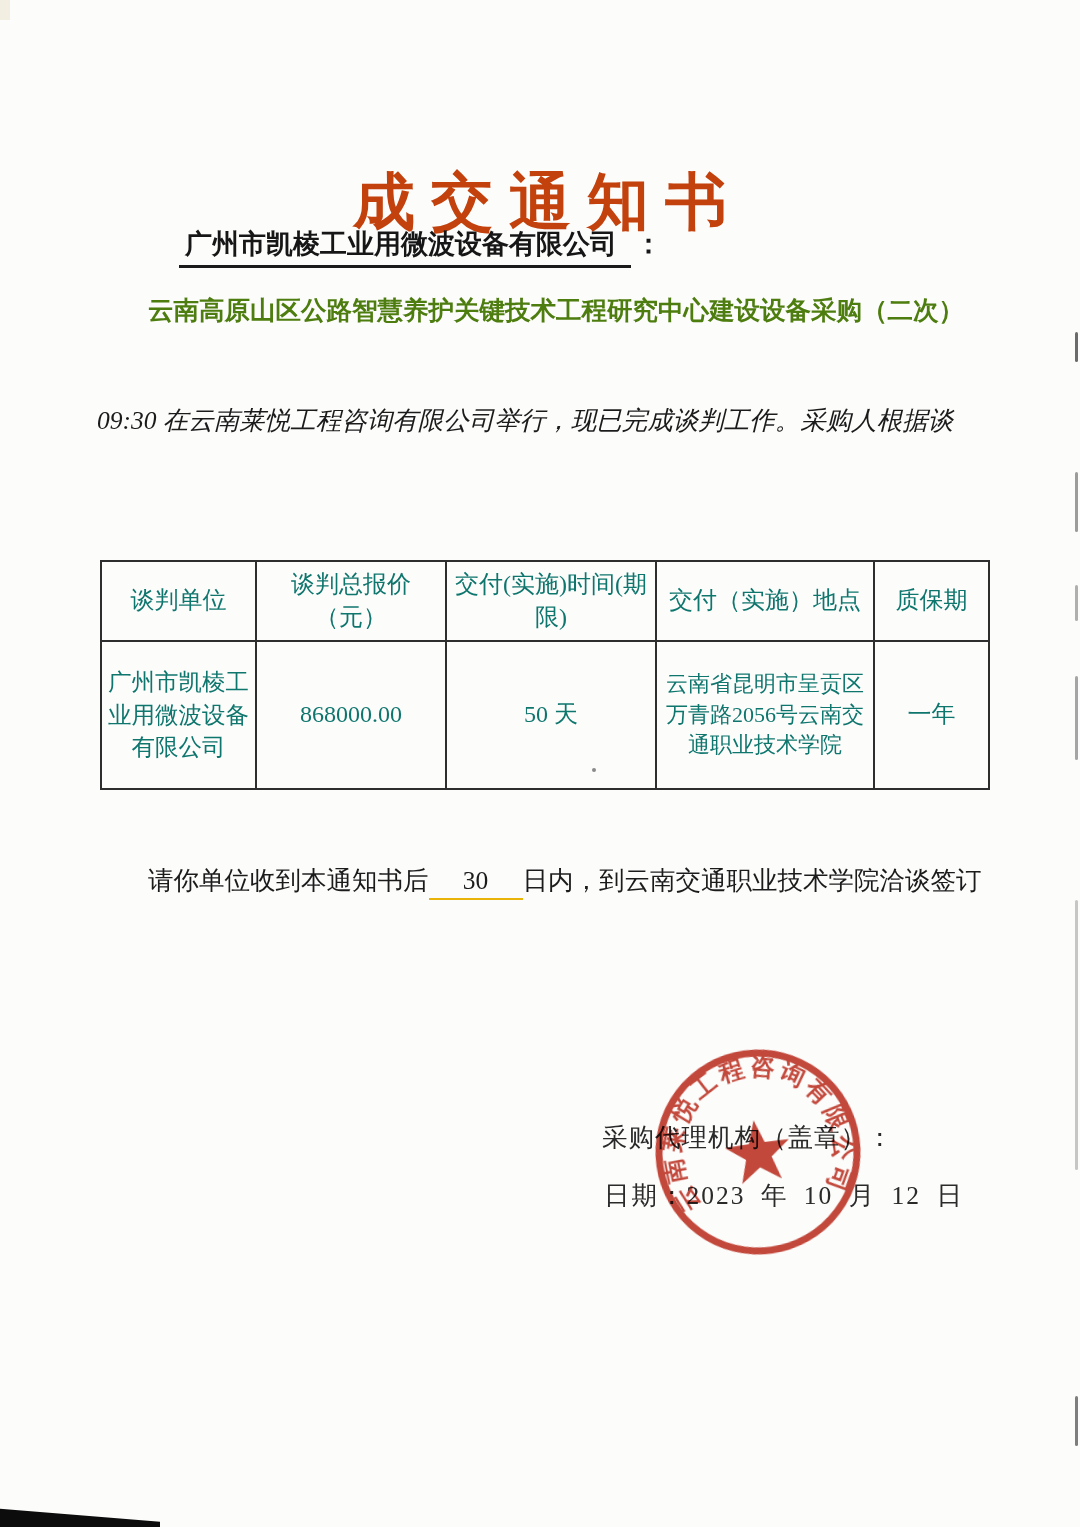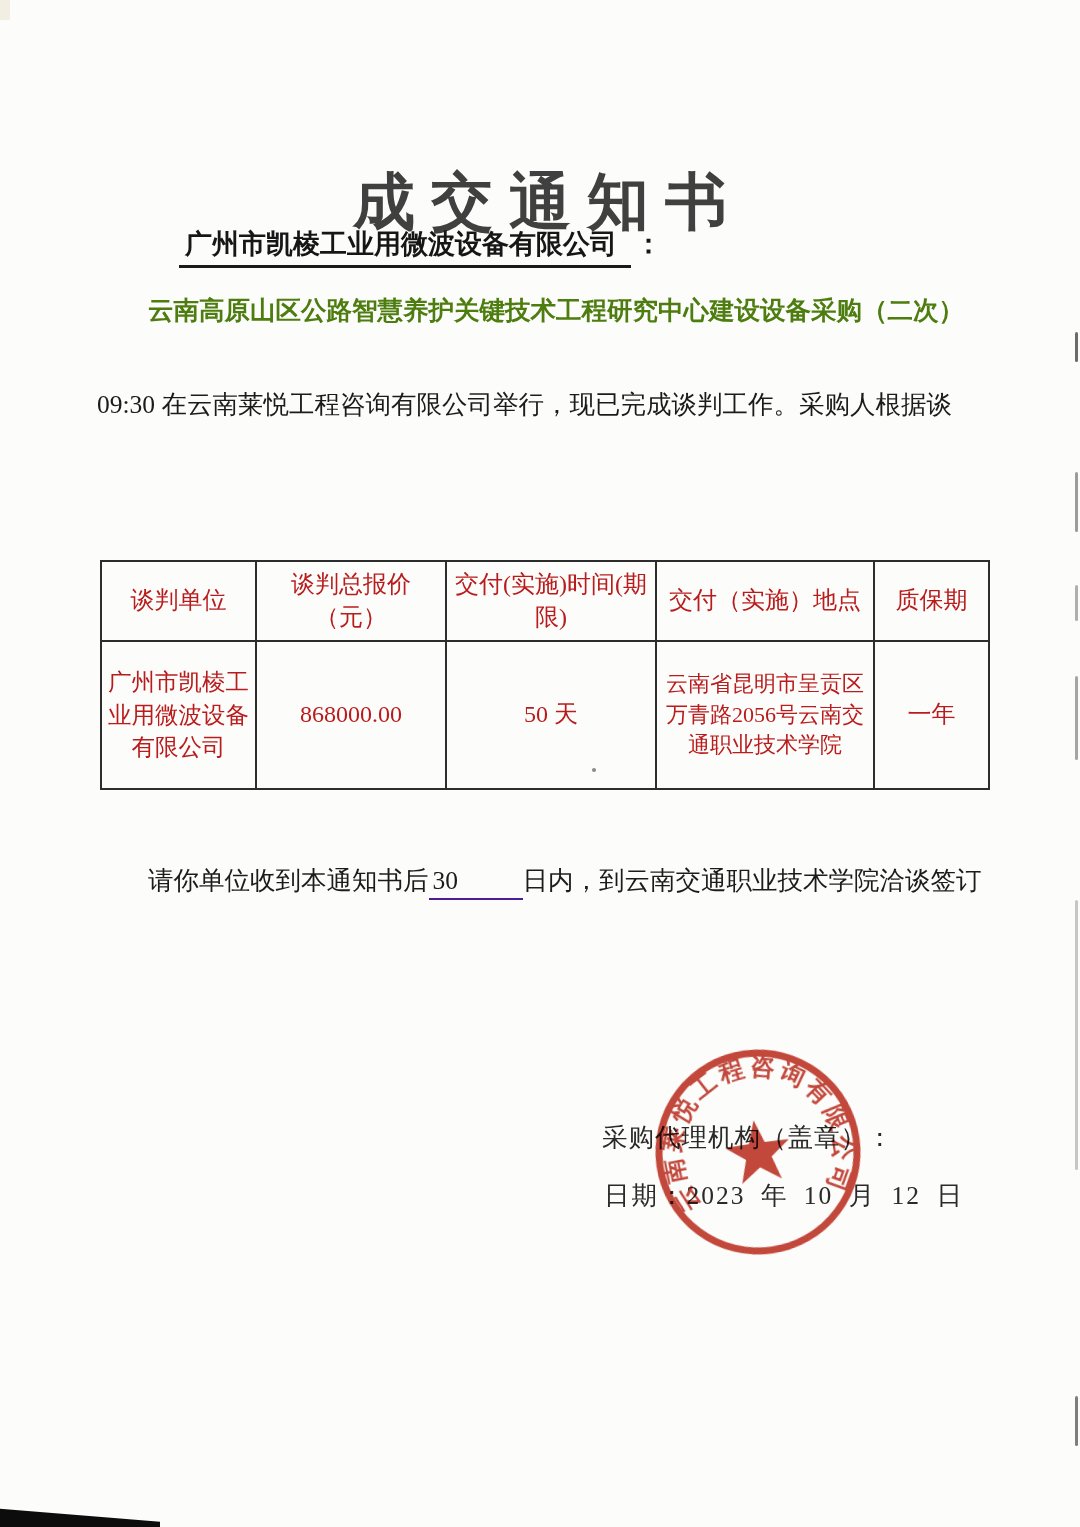--- a/index.html
+++ b/index.html
@@ -11,65 +11,65 @@
     overflow:hidden;
     font-family:"Liberation Serif","DejaVu Serif",serif;
     color:#1d1d1d;
   }
   
   .doc-title{
     position:absolute;top:118px;left:0;width:100%;
     text-align:center;
     font-size:62px;font-weight:900;
     letter-spacing:16px;text-indent:16px;
-    color:#404040;
+    color:#c2410c;
   }
   
   .addressee{
     position:absolute;left:160px;top:226px;
     font-size:27px;font-weight:700;color:#161616;margin-left:25px;
   }
   .addressee .company{
     display:inline-block;
     border-bottom:3px solid #1a1a1a;
     padding:0 14px 3px 6px;margin-left:-6px;
   }
   .addressee .colon{margin-left:4px;}
   
   .bline{position:absolute;left:97px;width:895px;font-size:25.5px;line-height:33px;color:#1b1b1b;}
   .bline.indent{padding-left:51px;}
   .b-bold{font-weight:700;color:#4d7c0f;}
   .l1{top:294px;}
   .l2{top:352px;}
-  .l3{top:388px;}
+  .l3{top:404px;font-style:italic;}
   .l4{top:466px;}
   
   table.award{
     position:absolute;left:100px;top:560px;
     border-collapse:collapse;table-layout:fixed;
     width:888px;
-    font-size:24px;color:#b91c1c;
+    font-size:24px;color:#0f766e;
   }
   table.award th,table.award td{
     border:2px solid #2d2d2d;
     text-align:center;vertical-align:middle;
     font-weight:normal;
     padding:4px 5px;
     line-height:1.38;
   }
   tr.hdr{height:80px;}
   tr.data{height:148px;}
   td.c-company{font-size:23.5px;padding:4px 4px;}
   td.c-place{font-size:22px;padding:4px 5px;}
   
   .c1{top:864px;}
   .c2{top:921px;}
   .days-blank{
-    display:inline-block;min-width:86px;text-align:left;
-    border-bottom:2px solid #4c1d95;
+    display:inline-block;min-width:86px;text-align:center;
+    border-bottom:2px solid #eab308;
     padding:0 4px 1px 4px;
   }
   
   .sig-agency{position:absolute;left:602px;top:1120px;font-size:25.5px;color:#2a2a2a;letter-spacing:1px;}
   .sig-date{position:absolute;left:604px;top:1178px;font-size:25.5px;color:#2a2a2a;letter-spacing:2px;word-spacing:7px;}
   
   .stamp{
     position:absolute;left:648px;top:1042px;width:220px;height:220px;
     transform:rotate(-8deg);
     mix-blend-mode:multiply;

